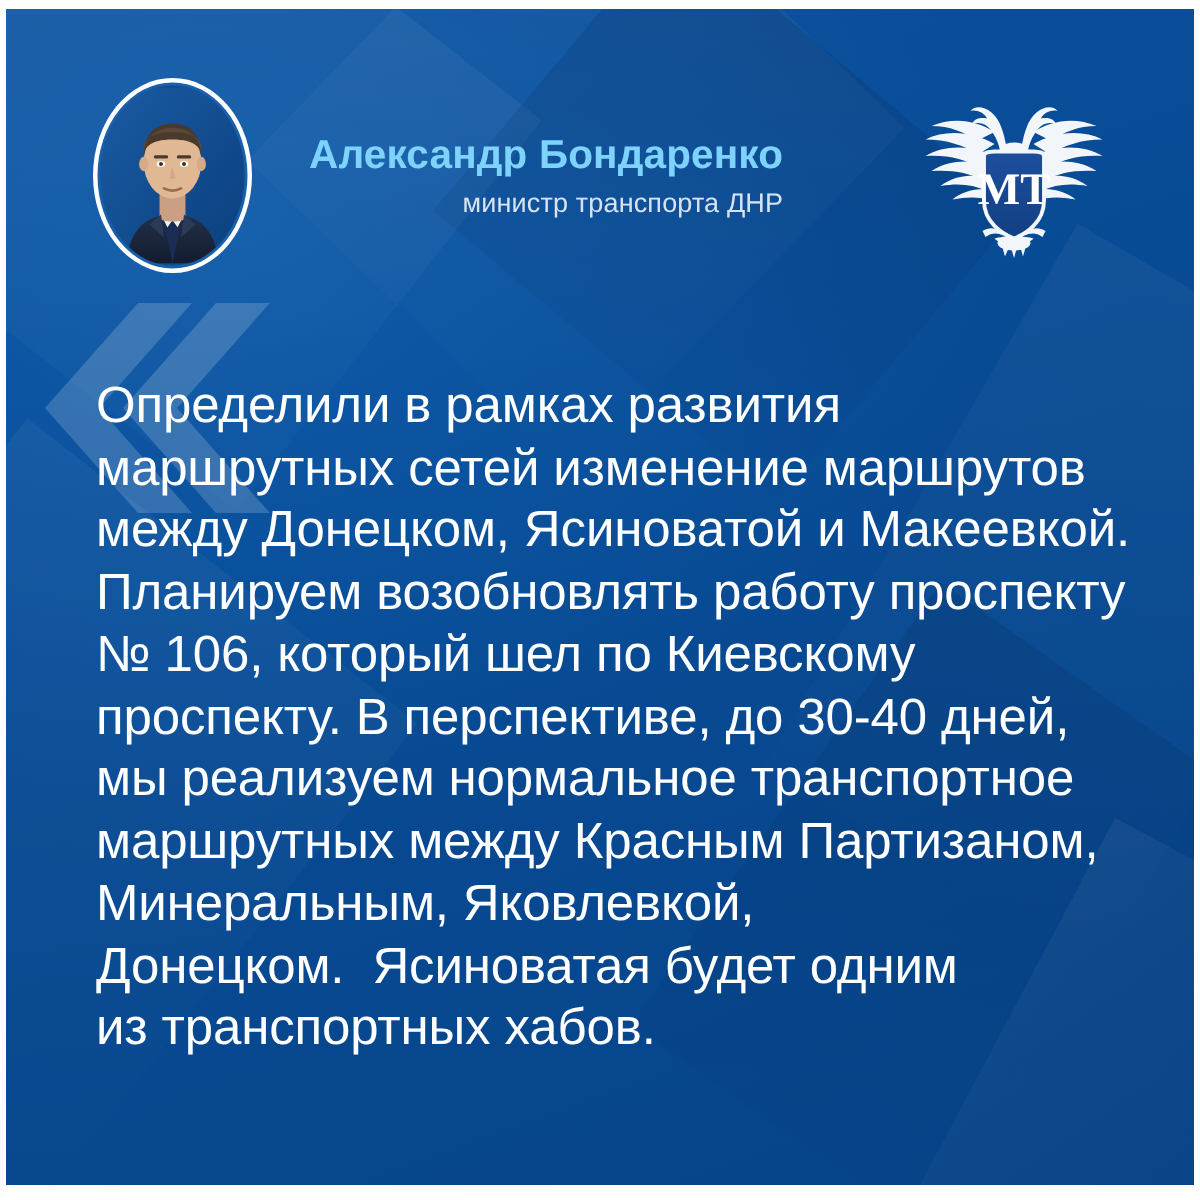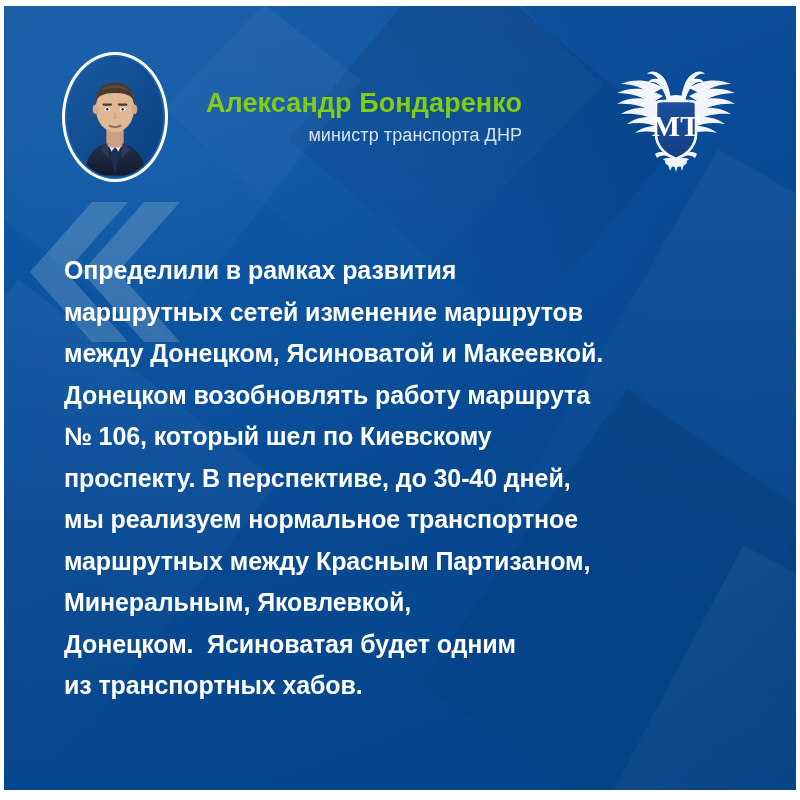--- a/index.html
+++ b/index.html
@@ -123,21 +123,21 @@
   }
   .avatar-photo svg { display:block; width:100%; height:100%; }
 
   .person {
     position:absolute;
     left:202px; top:82px;
   }
   .person-name {
     font-size:27px;
     font-weight:bold;
-    color:#84cc16;
+    color:#7dd3fc;
     letter-spacing:.1px;
     line-height:1.15;
     white-space:nowrap;
   }
   .person-role {
     margin-top:6px;
     font-size:18px;
     font-weight:400;
     color:#d7e3f3;
     letter-spacing:.1px;
@@ -152,22 +152,22 @@
   }
   .emblem svg { display:block; width:100%; height:100%; }
 
   
   .quote {
     position:absolute;
     left:60px; top:244px;
     width:700px;
   }
   .quote-line {
-    font-size:25px;
-    font-weight:bold;
+    font-size:34px;
+    font-weight:normal;
     color:#ffffff;
     line-height:41.5px;
     letter-spacing:-.1px;
     white-space:pre;
   }
 </style>
 </head>
 <body>
 
 <div class="card">
@@ -297,21 +297,21 @@
           <path d="M45 46 C45 44 48 43 52 43 L78 43 C82 43 85 44 85 46 L85 76 C85 90 73 98 65 101 C57 98 45 90 45 76 Z" fill="url(#shieldg)" stroke="#f2f6fb" stroke-width="2.6"></path>
           <text x="65" y="78" text-anchor="middle" font-family="'Liberation Serif', serif" font-size="30" font-weight="bold" fill="#ffffff">МТ</text>
         </svg>
       </div>
     </div>
 
     <div class="quote">
       <div class="quote-line">Определили в рамках развития</div>
       <div class="quote-line">маршрутных сетей изменение маршрутов</div>
       <div class="quote-line">между Донецком, Ясиноватой и Макеевкой.</div>
-      <div class="quote-line">Донецком возобновлять работу маршрута</div>
+      <div class="quote-line">Планируем возобновлять работу проспекту</div>
       <div class="quote-line">№ 106, который шел по Киевскому</div>
       <div class="quote-line">проспекту. В перспективе, до 30-40 дней,</div>
       <div class="quote-line">мы реализуем нормальное транспортное</div>
       <div class="quote-line">маршрутных между Красным Партизаном,</div>
       <div class="quote-line">Минеральным, Яковлевкой,</div>
       <div class="quote-line">Донецком.  Ясиноватая будет одним</div>
       <div class="quote-line">из транспортных хабов.</div>
     </div>
 
   </div>

